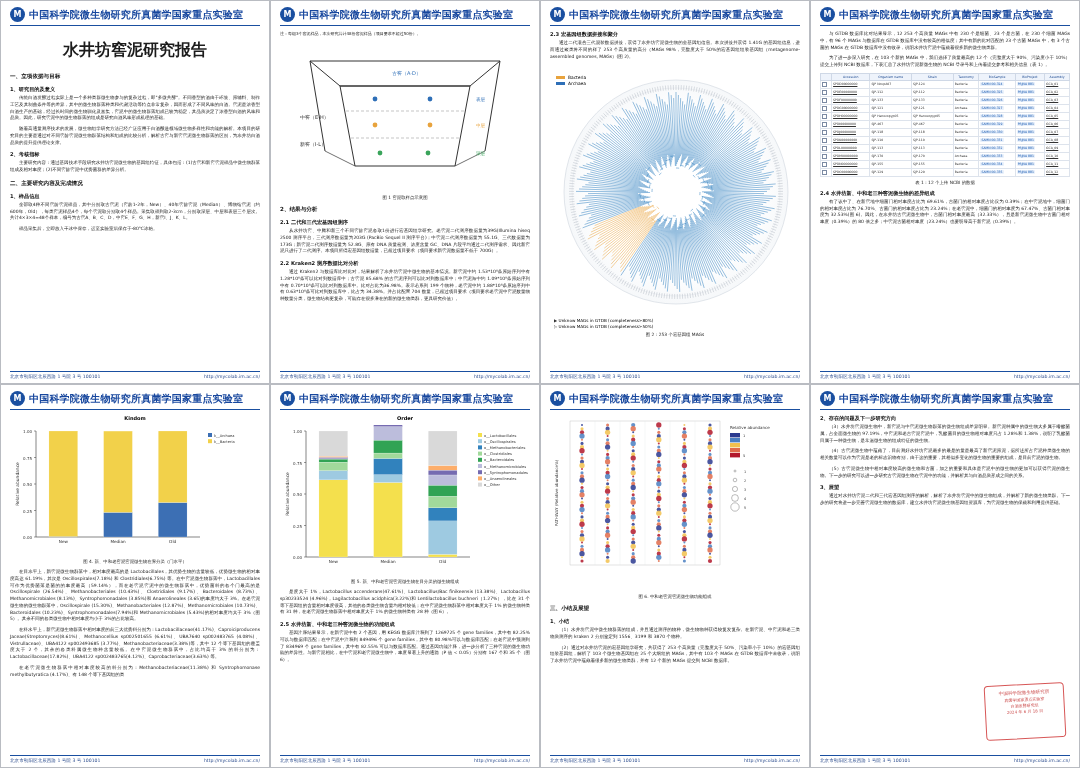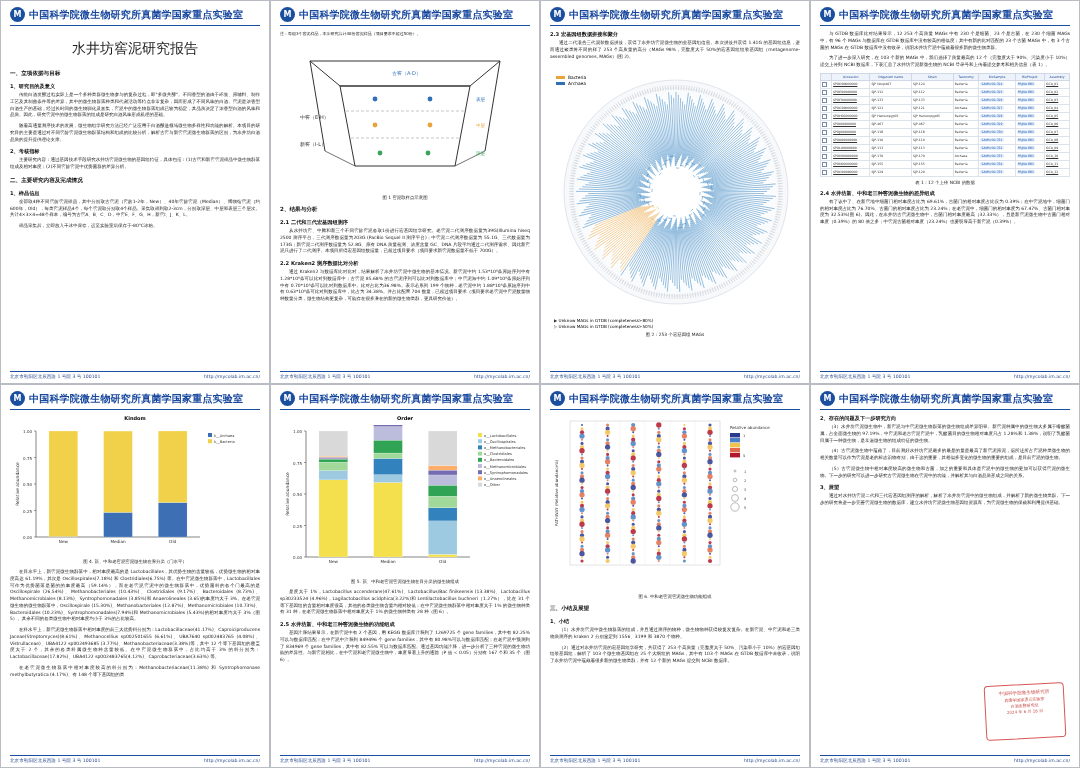--- a/index.html
+++ b/index.html
@@ -4,21 +4,21 @@
 <style>
   html,body{margin:0;padding:0;background:#c9ccd1;}
   body{width:1080px;height:768px;font-family:"DejaVu Sans","Liberation Sans",sans-serif;overflow:hidden;}
   .sheet-grid{display:grid;grid-template-columns:repeat(4,270px);grid-template-rows:repeat(2,384px);width:1080px;height:768px;}
   .page{position:relative;background:#fff;border:1px solid #b9bcc2;box-sizing:border-box;padding:6px 9px 16px 9px;overflow:hidden;}
   
   .hdr{display:flex;align-items:center;gap:4px;border-bottom:1.6px solid #1a4fa0;padding-bottom:3px;margin-bottom:5px;}
   .logo{width:15px;height:15px;border-radius:50%;background:#1a4fa0;color:#fff;font-size:8px;font-weight:bold;display:flex;align-items:center;justify-content:center;flex:none;}
   .hdr-title{font-size:10px;font-weight:bold;color:#17479e;letter-spacing:.2px;white-space:nowrap;}
   .ftr{position:absolute;left:9px;right:9px;bottom:4px;display:flex;justify-content:space-between;border-top:1px solid #1a4fa0;padding-top:2px;font-size:4.6px;color:#2a4b8d;}
-  .doc-title{text-align:center;font-size:14px;font-weight:normal;color:#1c1c1c;margin:14px 0 12px;}
+  .doc-title{text-align:center;font-size:16px;font-weight:bold;color:#1c1c1c;margin:14px 0 12px;}
   h3.sec{font-size:5.6px;font-weight:bold;margin:6px 0 2px;color:#111;}
   h4.sub{font-size:5.2px;font-weight:bold;margin:5px 0 2px;color:#111;}
   p.body{font-size:4.5px;line-height:1.5;text-align:justify;margin:0 0 4px;color:#222;text-indent:2em;}
   p.tight{text-indent:0;}
   .cap{font-size:4.4px;text-align:center;color:#222;margin:3px 0 5px;}
   
   .figbox{border:0;margin:4px 0;}
   .legend-row{display:flex;align-items:center;gap:3px;font-size:4.4px;margin:1px 0;}
   .sw{width:9px;height:3px;display:inline-block;}
   

